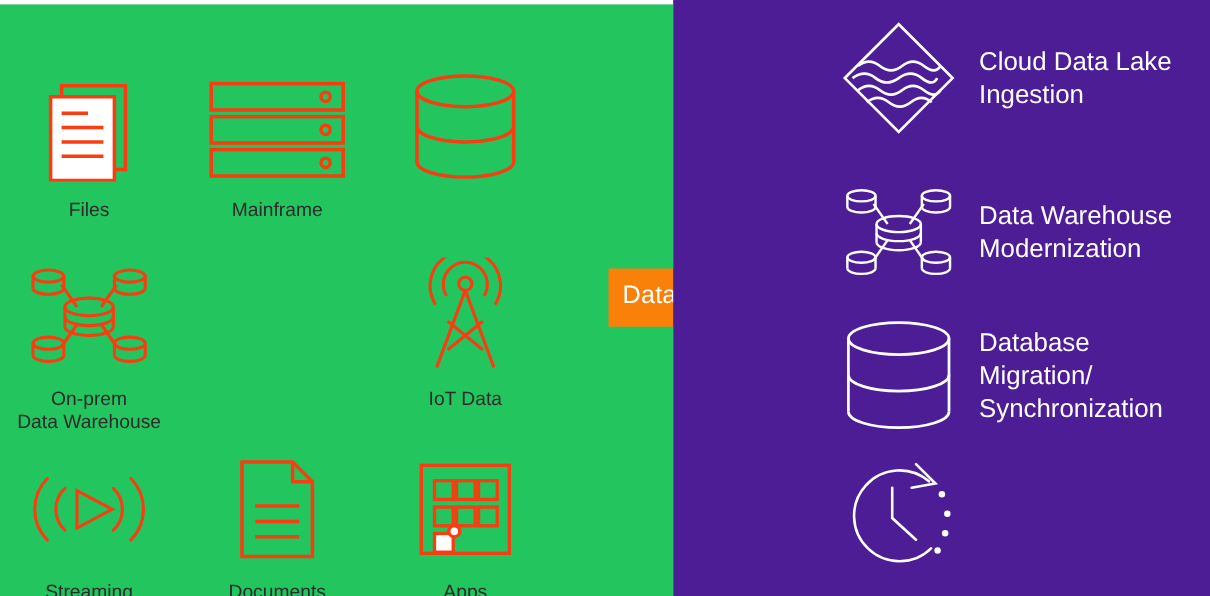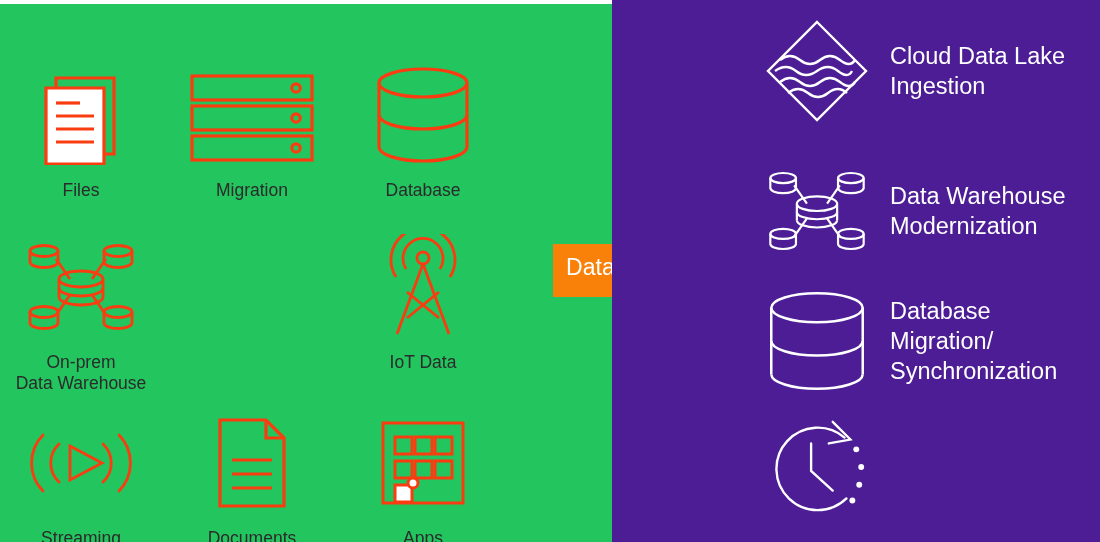--- a/index.html
+++ b/index.html
@@ -104,36 +104,35 @@
             <g fill="none" stroke="#fa3c10" stroke-width="3.2">
               <rect x="4" y="11" width="120" height="24"></rect>
               <circle cx="108" cy="23" r="4.2"></circle>
               <rect x="4" y="41" width="120" height="24"></rect>
               <circle cx="108" cy="53" r="4.2"></circle>
               <rect x="4" y="71" width="120" height="24"></rect>
               <circle cx="108" cy="83" r="4.2"></circle>
             </g>
           </svg>
         </div>
-        <div class="src-label">Migration</div>
+        <div class="src-label">Mainframe</div>
       </div>
 
       <div class="src-cell c2 r0">
         <div class="src-icon">
           <svg width="96" height="102" viewBox="0 0 96 102">
             <g fill="none" stroke="#fa3c10" stroke-width="3.2">
               <ellipse cx="48" cy="19" rx="44" ry="14"></ellipse>
               <path d="M4 19 V83"></path>
                 <path d="M92 19 V83"></path>
               <path d="M4 83 a44 14 0 0 0 88 0"></path>
               <path d="M4 51 a44 14 0 0 0 88 0"></path>
             </g>
           </svg>
         </div>
-        <div class="src-label">Database</div>
       </div>
 
       <div class="src-cell c0 r1">
         <div class="src-icon">
           <svg width="118" height="104" viewBox="0 0 118 104">
             <g fill="none" stroke="#fa3c10" stroke-width="2.8">
               <path d="M34 24 L48 44"></path>
                 <path d="M84 24 L70 44"></path>
               <path d="M34 80 L48 60"></path>
                 <path d="M84 80 L70 60"></path>

